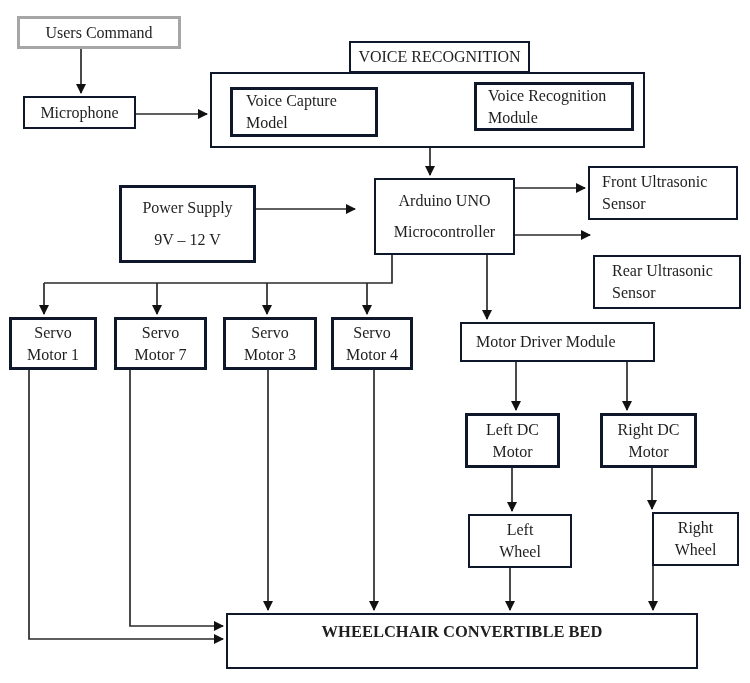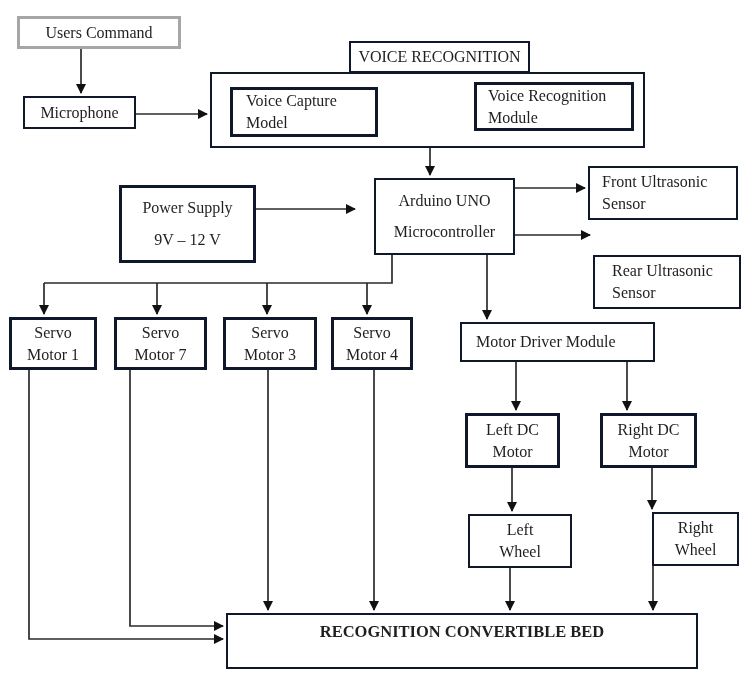--- a/index.html
+++ b/index.html
@@ -160,16 +160,16 @@
     <span class="ln">Left</span>
     <span class="ln">Wheel</span>
   </div>
 
   <div class="box" style="left:608px;top:512px;width:87px;height:54px;margin-left:44px;">
     <span class="ln">Right</span>
     <span class="ln">Wheel</span>
   </div>
 
   <div class="box toplabel bold" style="left:226px;top:613px;width:472px;height:56px;padding-top:6px;font-size:16.5px;">
-    <span class="ln">RECOGNITION CONVERTIBLE BED</span>
+    <span class="ln">WHEELCHAIR CONVERTIBLE BED</span>
   </div>
 
 </div>
 
 </body></html>

